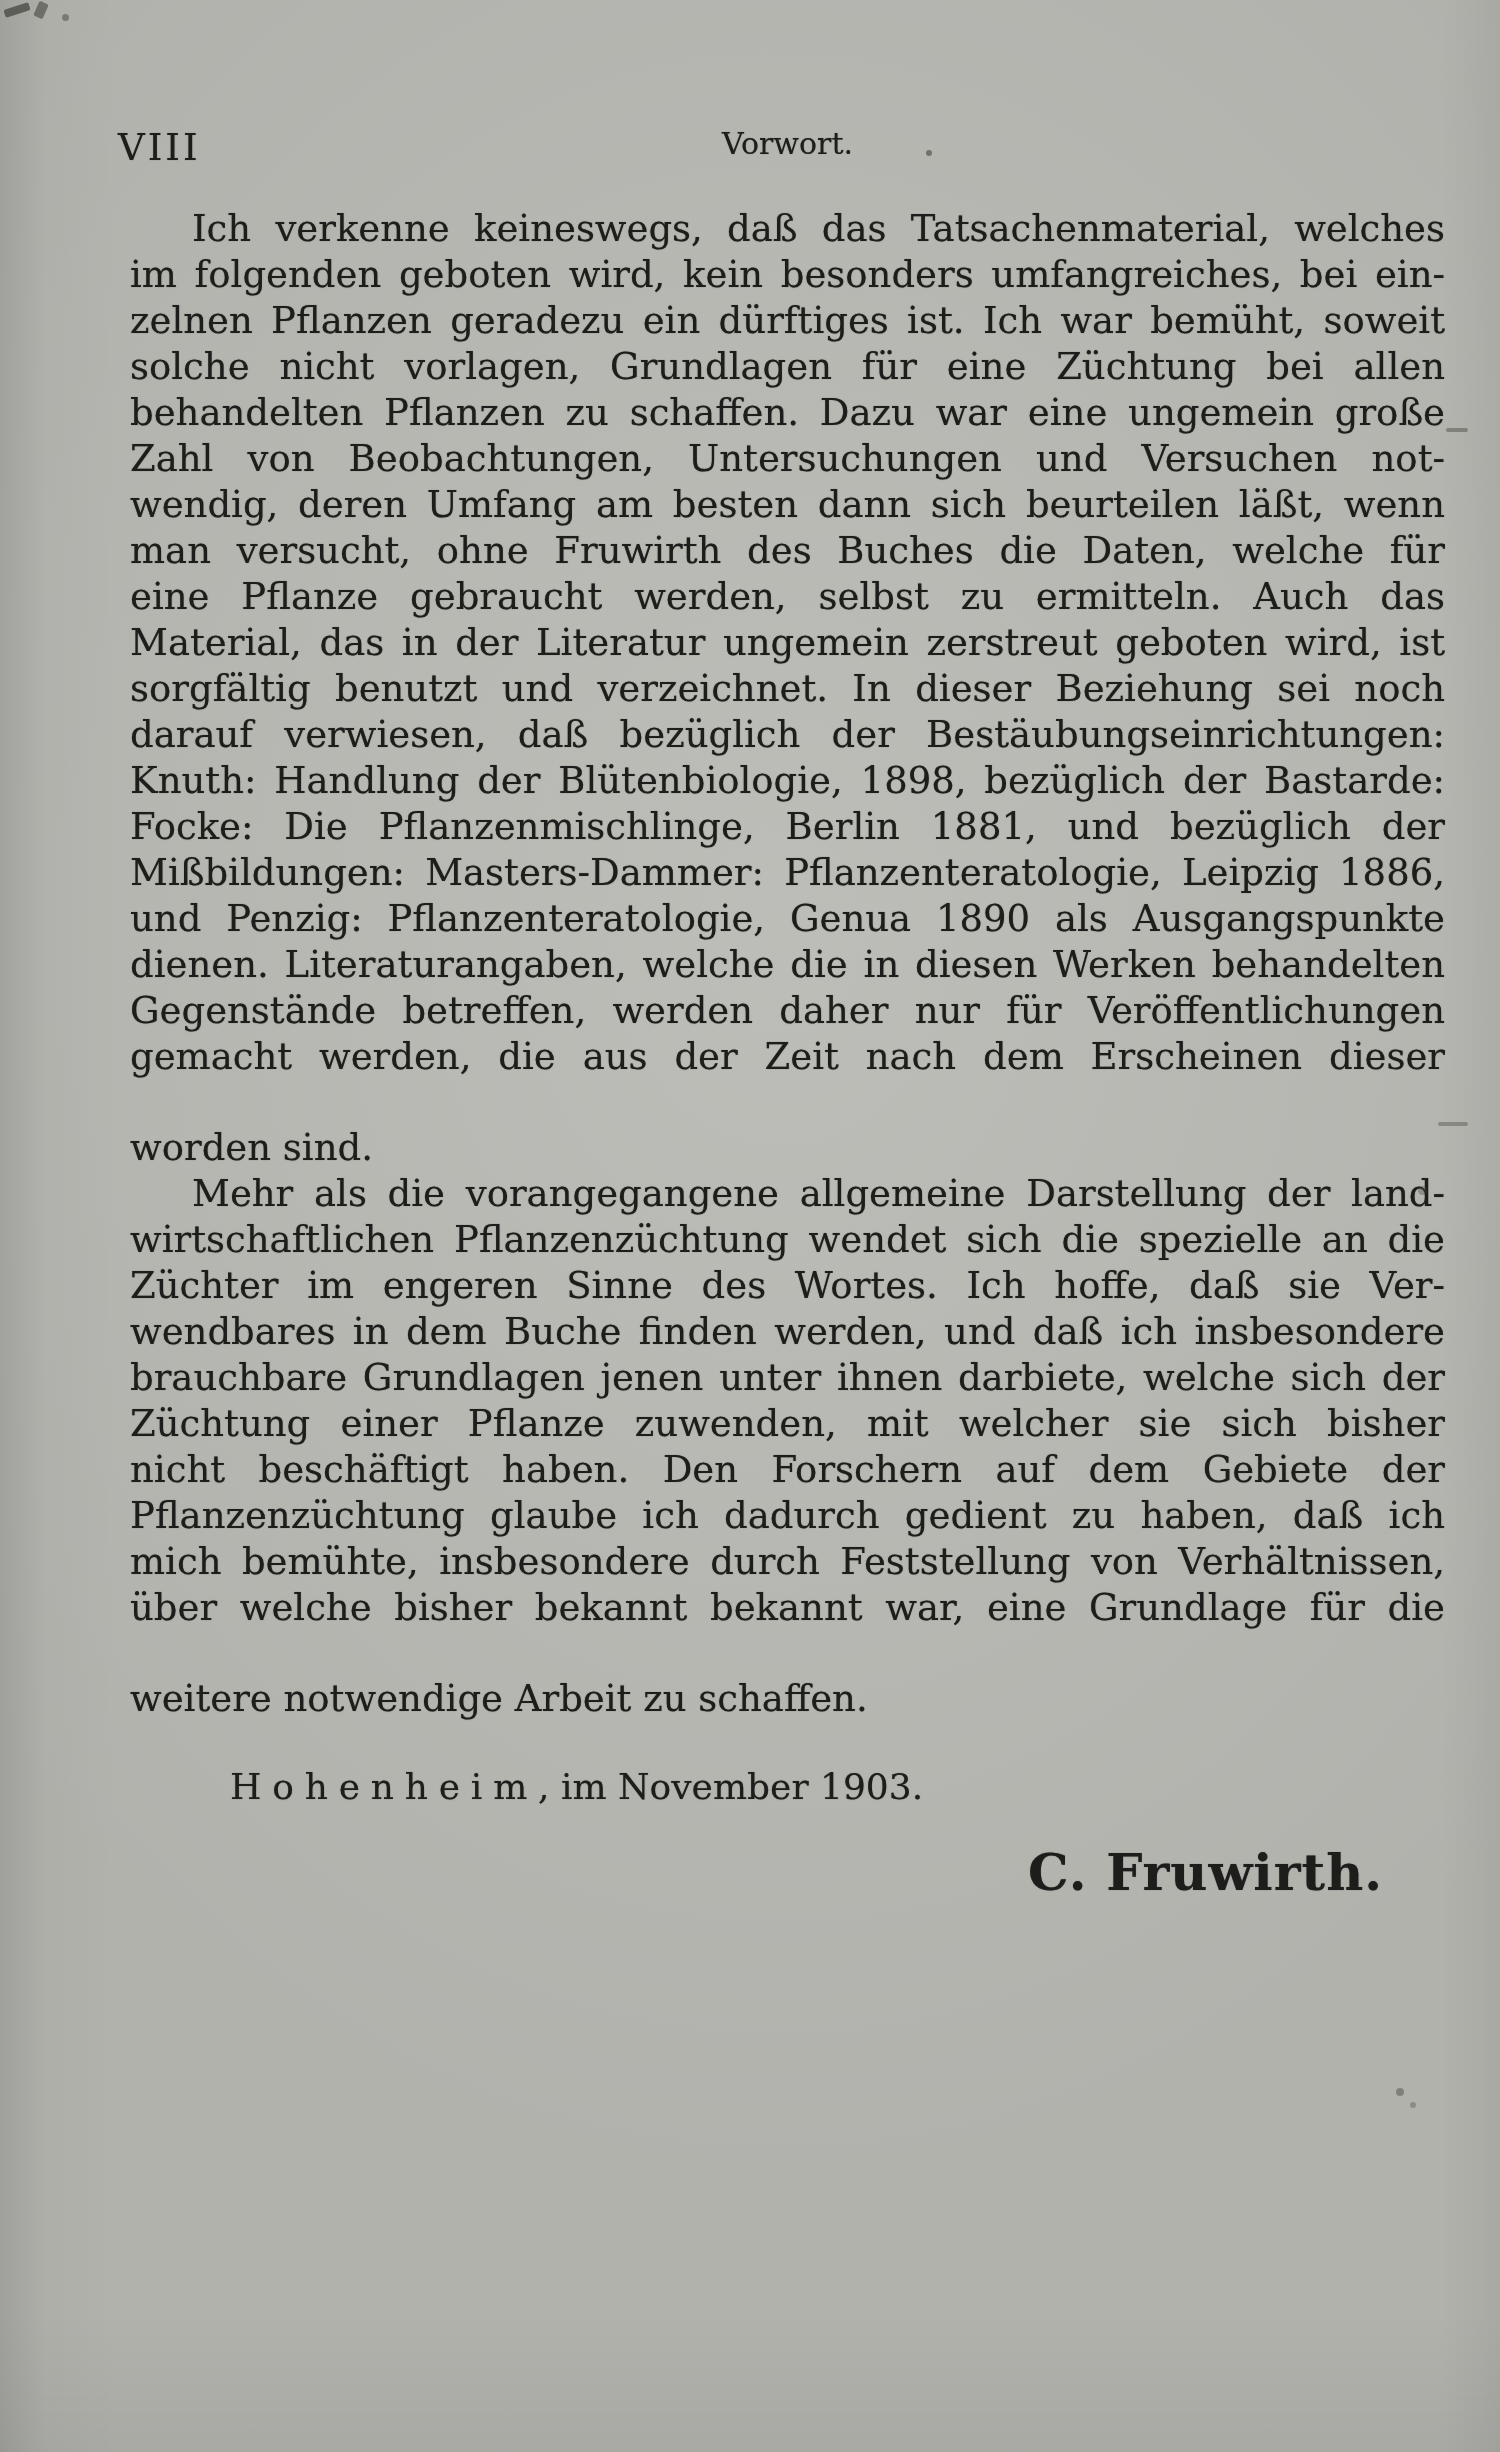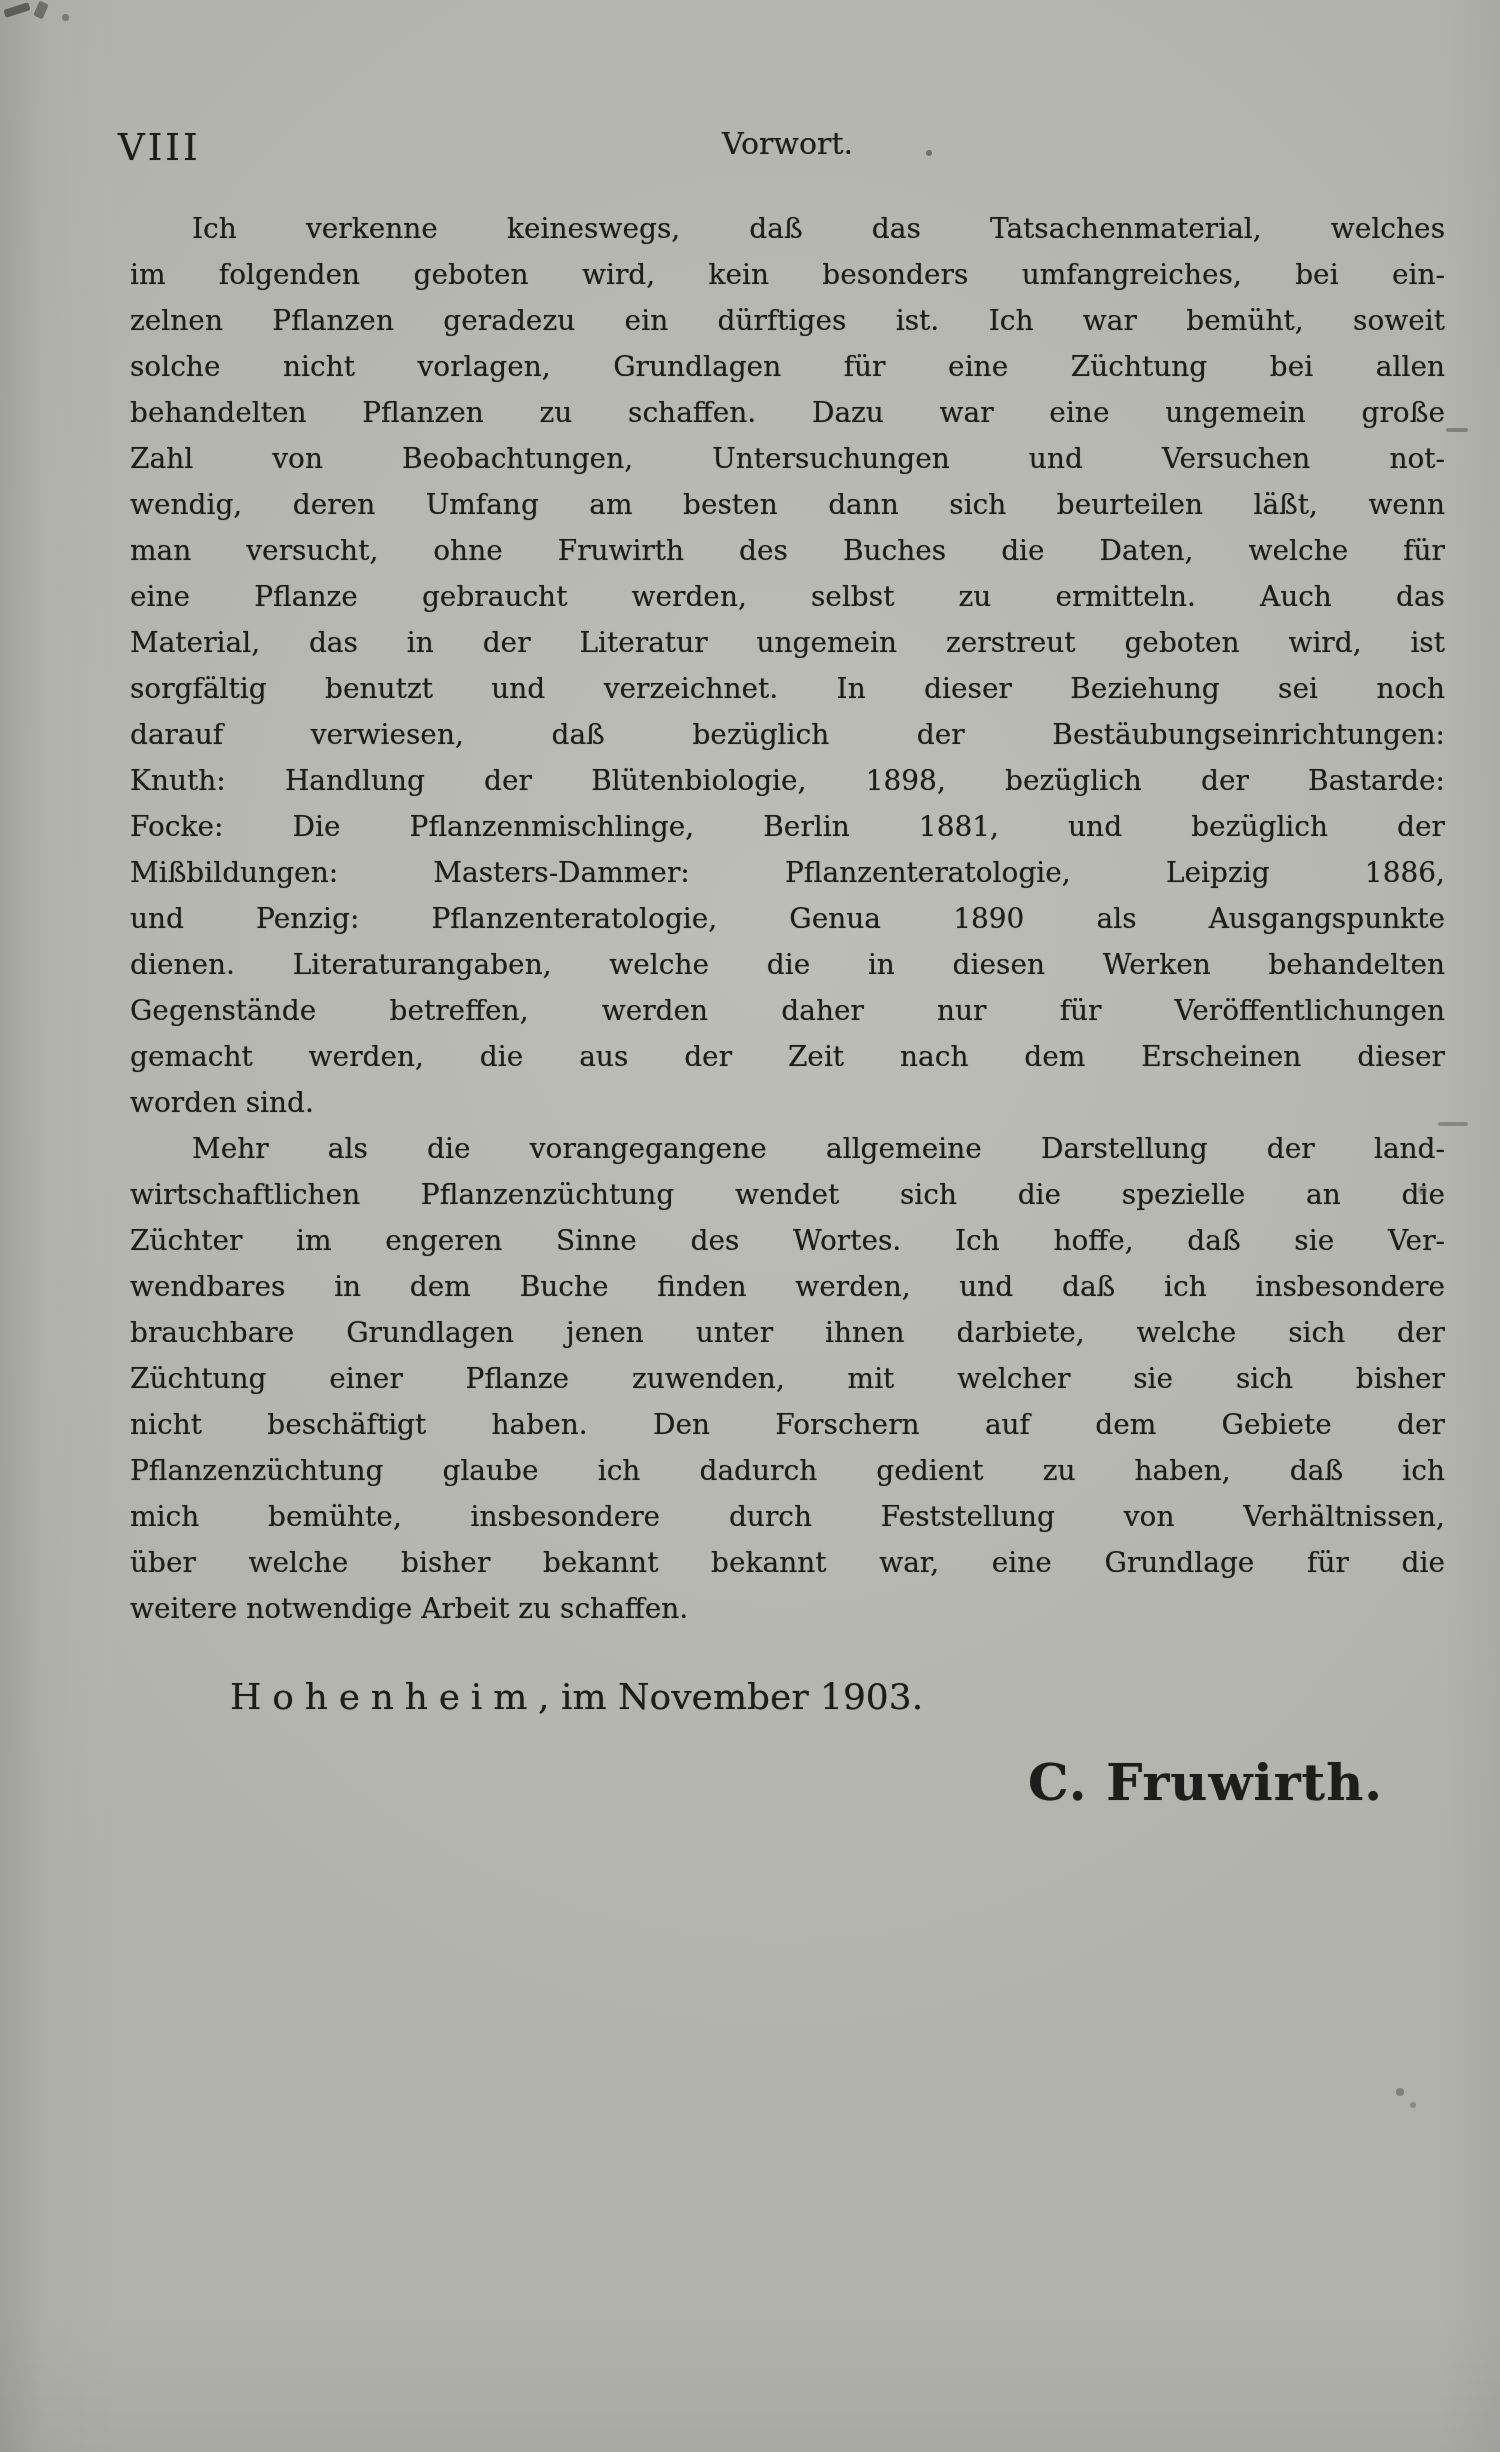--- a/index.html
+++ b/index.html
@@ -35,27 +35,27 @@
     font-size: 30px;
   }
 
   
   .text-block {
     position: absolute;
     top: 206px; left: 130px;
     width: 1315px;
   }
   .line {
-    font-size: 28px;
+    font-size: 37px;
     line-height: 46px;
     text-align: justify;
     text-align-last: justify;
   }
   .line.first { padding-left: 62px; }
-  .line.last { text-align: right; text-align-last: left; }
+  .line.last { text-align: right; text-align-last: left; margin-top: 45px; }
 
   .dateline {
     margin-top: 42px;
     font-size: 36px;
     line-height: 46px;
     padding-left: 100px;
   }
   .dateline .place { letter-spacing: 0.30em; }
 
   .signature {

